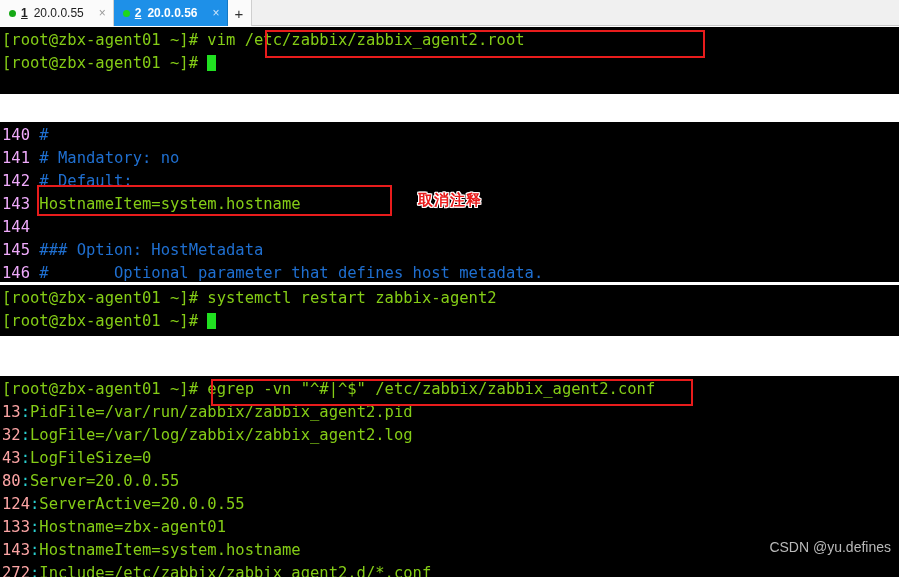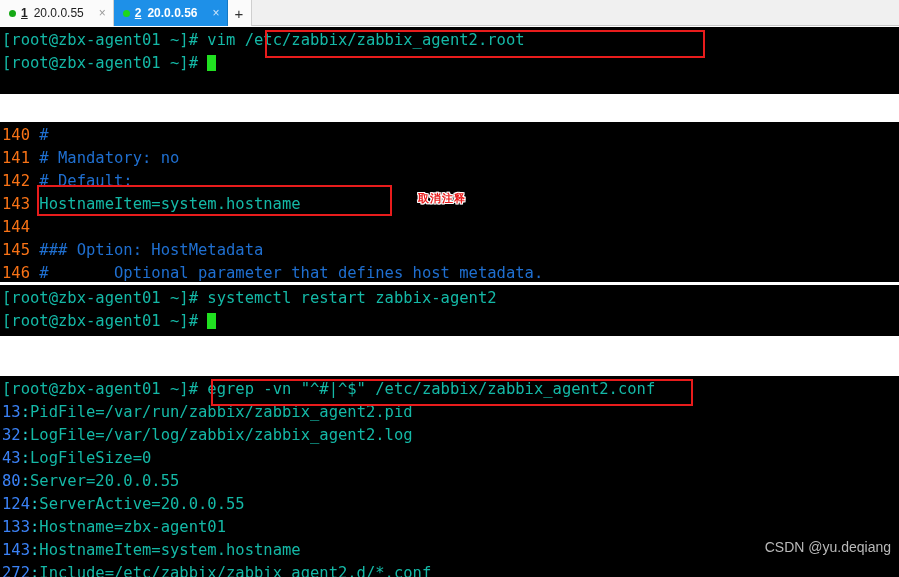--- a/index.html
+++ b/index.html
@@ -56,43 +56,43 @@
     font-family: "DejaVu Sans Mono", monospace;
     font-size: 15.5px;
     line-height: 23px;
     padding: 2px 0 2px 2px;
     white-space: pre;
     overflow: hidden;
   }
   .term .line { height: 23px; white-space: pre; }
 
   
-  .c-white   { color: #14b8a6; }
+  .c-white   { color: #84cc16; }
   .c-blue    { color: #1f6fd0; }
-  .c-yellow  { color: #f97316; }
+  .c-yellow  { color: #f0abfc; }
   .c-cyan    { color: #2ad1d1; }
-  .c-green   { color: #3b82f6; }
+  .c-green   { color: #fca5a5; }
 
   .cursor {
     display: inline-block; width: 9px; height: 16px;
     background: #21e021; vertical-align: -3px;
   }
 
   
   .redbox {
     position: absolute;
     border: 2px solid #e81c1c;
     pointer-events: none;
     background: transparent;
   }
   .cn-note {
     position: absolute;
     font-family: "Liberation Sans", sans-serif;
     font-weight: bold;
-    font-size: 11px;
+    font-size: 15px;
     color: #e81c1c;
     -webkit-text-stroke: 0.6px #ffffff;
     paint-order: stroke fill;
     text-shadow:
       1px 0 0 #fff, -1px 0 0 #fff, 0 1px 0 #fff, 0 -1px 0 #fff,
       1px 1px 0 #fff, -1px -1px 0 #fff, 1px -1px 0 #fff, -1px 1px 0 #fff;
     letter-spacing: 1px;
     white-space: nowrap;
   }
   .watermark {
@@ -136,15 +136,15 @@
 
   <div class="redbox" style="left:265px; top:30px; width:440px; height:28px;"></div>
 
   <div class="redbox" style="left:37px; top:185px; width:355px; height:31px;"></div>
 
   <div class="redbox" style="left:211px; top:379px; width:482px; height:27px;"></div>
 
   <div class="cn-note" style="left:418px; top:191px;">取消注释</div>
 
 
-  <div class="watermark">CSDN @yu.deqiang</div>
+  <div class="watermark">CSDN @yu.defines</div>
 
 </div>
 
 </body></html>

